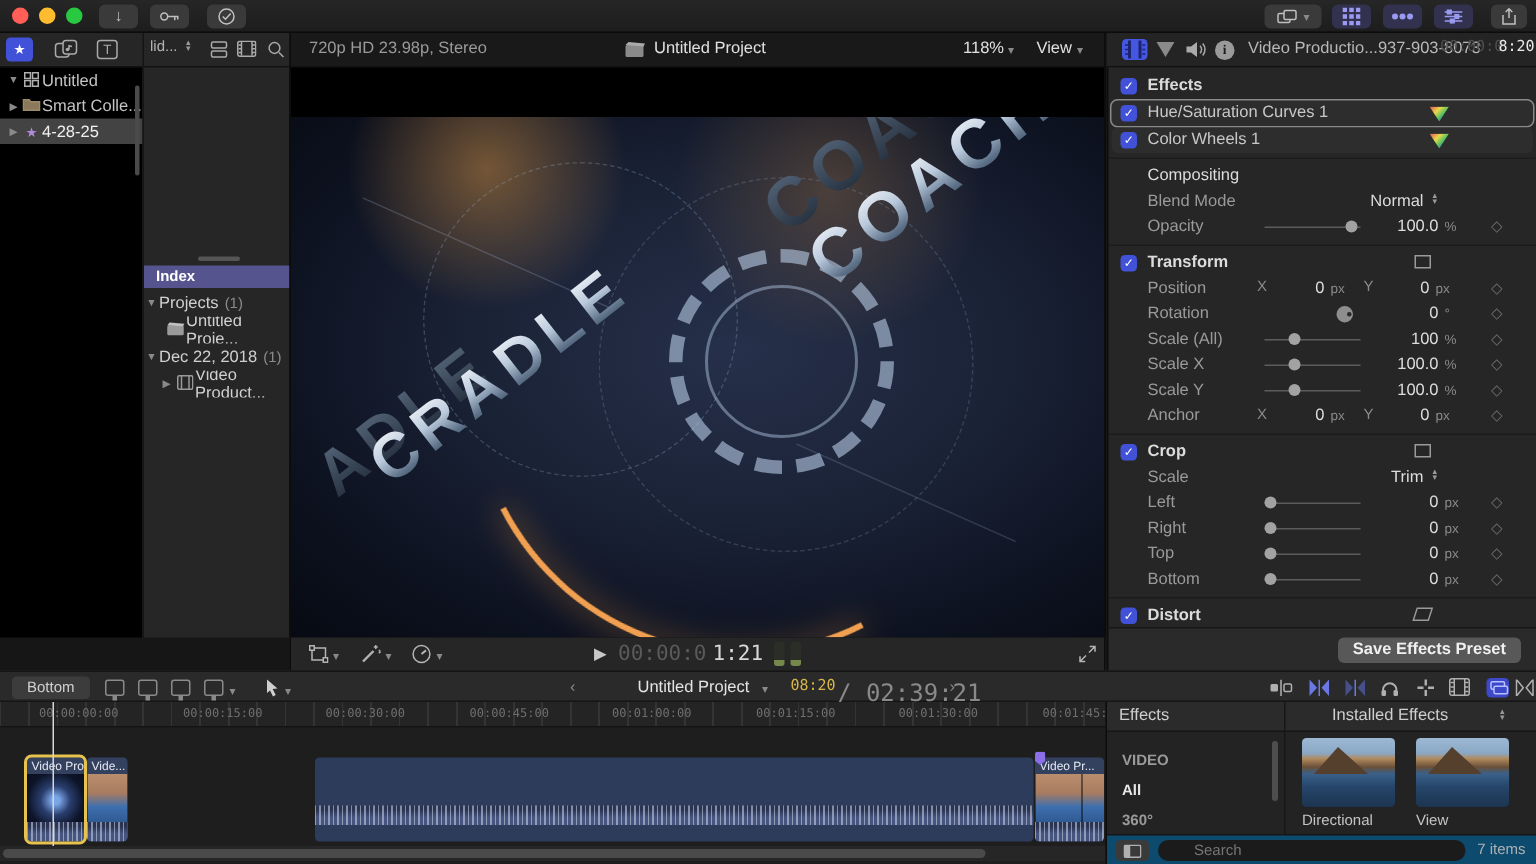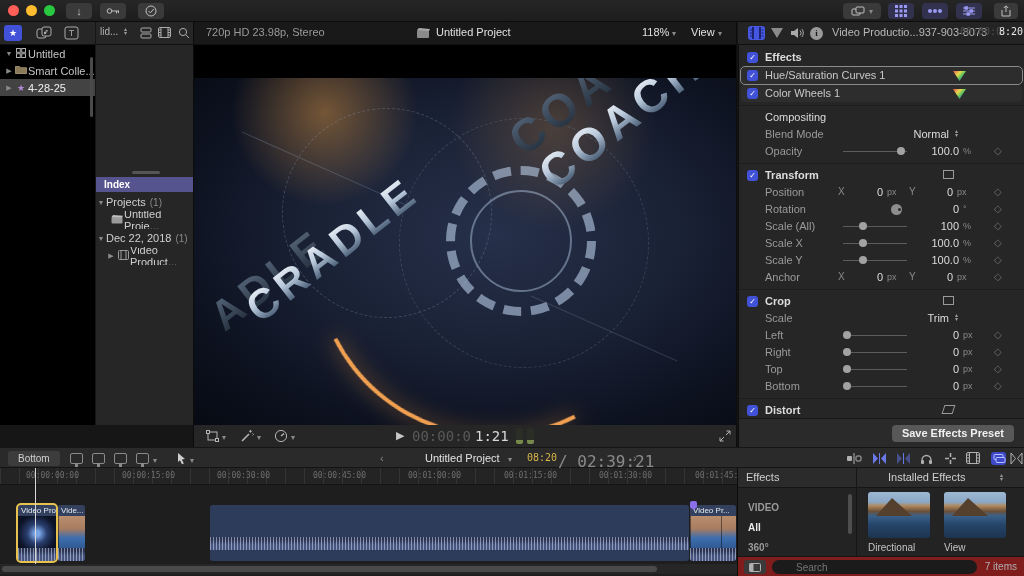--- a/index.html
+++ b/index.html
@@ -104,21 +104,21 @@
   .hthumb { position:absolute; left:2px; top:2px; width:655px; height:6px; background:#4a4a4a; border-radius:3px; }
 
   
   .fxpanel { left:737px; top:468px; width:287px; height:108px; background:#232323; border-left:1px solid #0c0c0c; }
   .fxhdr { position:absolute; left:0; top:0; width:287px; height:20px; background:#2b2b2b; border-bottom:1px solid #161616; font-size:11px; color:#cfcfcf; }
   .fxcat { position:absolute; font-size:10px; color:#9a9a9a; font-weight:bold; }
   .fx-thumb { position:absolute; width:62px; height:46px; border-radius:3px; overflow:hidden;
     background:linear-gradient(180deg,#9db8d2 0%,#8aa8c6 22%,#b08a5e 30%,#6b5038 42%,#3a618a 52%,#27466b 70%,#1c3450 100%); }
   .fx-thumb:after { content:""; position:absolute; left:8px; top:6px; width:0; height:0; border-left:16px solid transparent; border-right:20px solid transparent; border-bottom:18px solid #55402e; }
   .fxlabel { position:absolute; font-size:10px; color:#c4c4c4; }
-  .fxbottom { position:absolute; left:0; top:88px; width:287px; height:20px; background:#7f1d1d; border-top:1px solid #161616; }
+  .fxbottom { position:absolute; left:0; top:88px; width:287px; height:20px; background:#0c4a6e; border-top:1px solid #161616; }
   .searchbox { position:absolute; left:34px; top:3px; width:205px; height:14px; background:#1b1b1b; border:none; border-radius:7px; color:#cfcfcf; font-size:10px; padding-left:24px; }
   .sbtn { position:absolute; left:6px; top:3px; width:22px; height:14px; background:#3a3a3a; border-radius:3px; display:flex; align-items:center; justify-content:center; }
 </style>
 </head>
 <body>
 
 <div id="app">
 
   <div class="abs titlebar">
     <div class="abs tl" style="left:8px;background:#ff5f57"></div>

